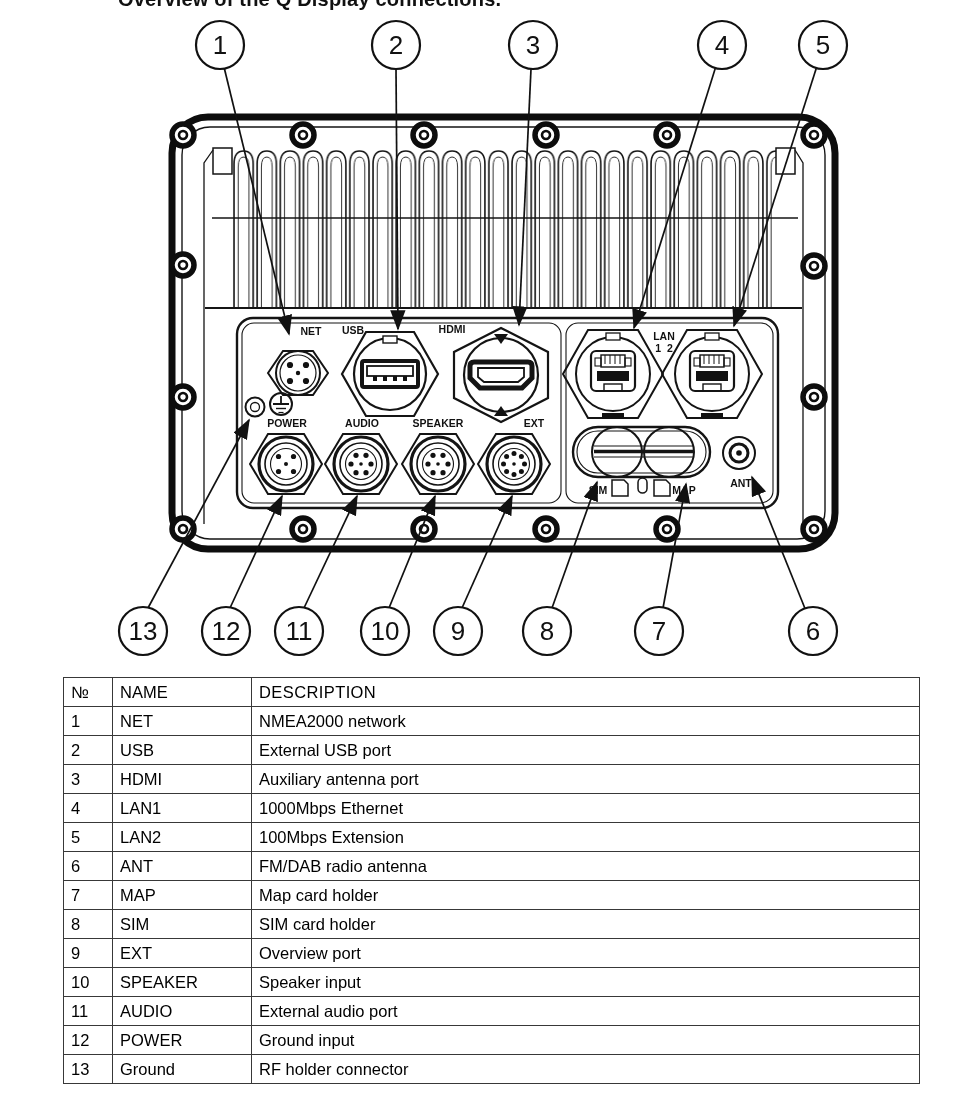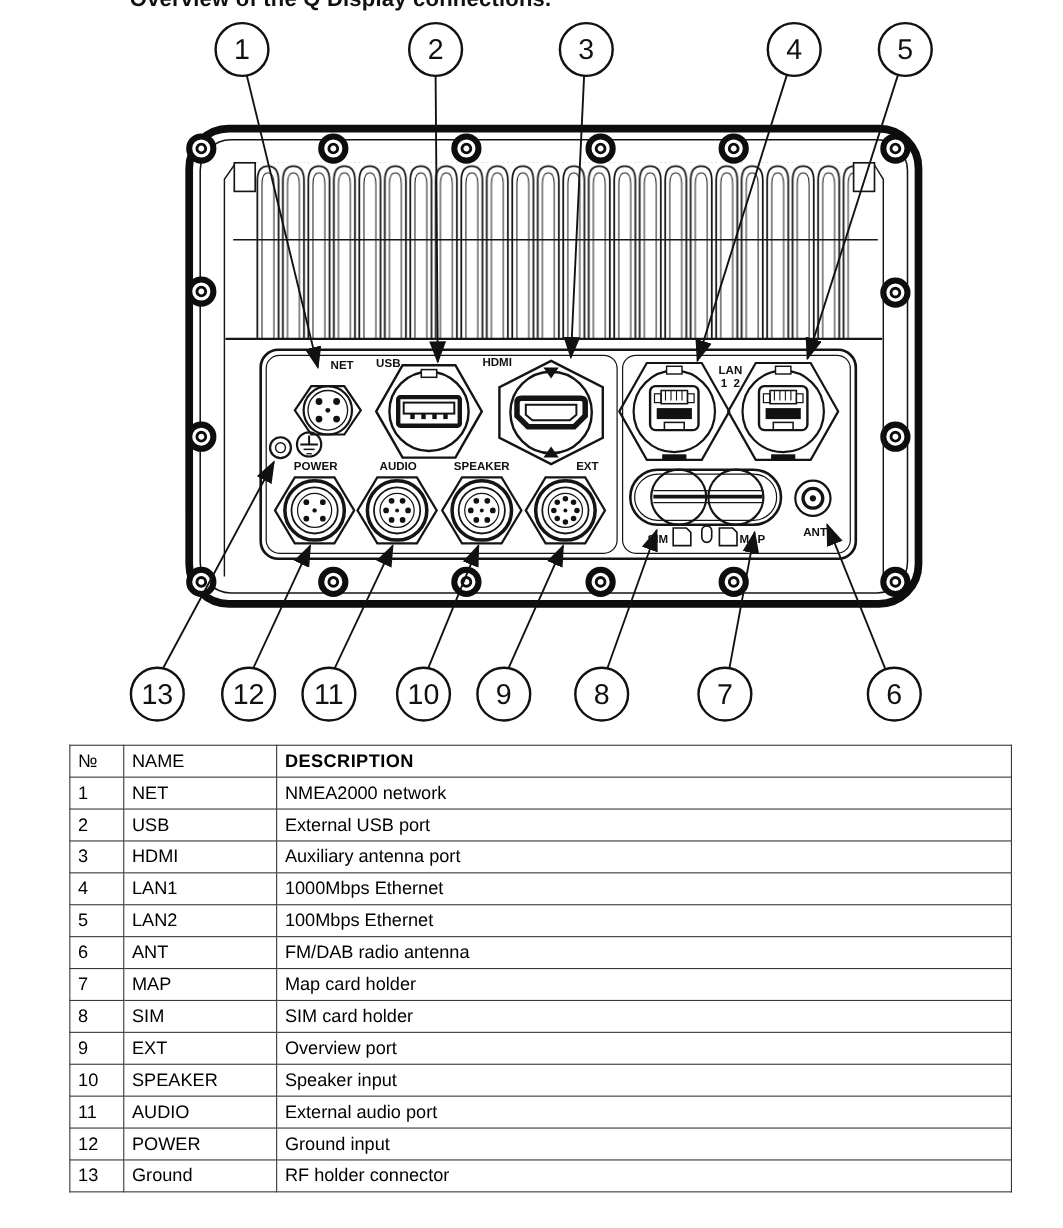--- a/index.html
+++ b/index.html
@@ -11,21 +11,21 @@
   svg text{font-family:"Liberation Sans",sans-serif;fill:#111;}
   .port-label{font-size:10.5px;font-weight:bold;text-anchor:middle;}
   .callout-num{font-size:26px;text-anchor:middle;}
   .pre{white-space:pre;}
   .conn-table{position:absolute;left:63px;top:677px;width:857px;border-collapse:collapse;
               font-size:16.5px;color:#000;}
   .conn-table td,.conn-table th{border:1.4px solid #383838;height:28px;padding:0 4px 0 7px;
               text-align:left;font-weight:normal;vertical-align:middle;line-height:1;}
   .conn-table .c-num{width:37px;}
   .conn-table .c-name{width:127px;margin-left:28px;}
-  .conn-table th.c-desc{font-weight:bold;letter-spacing:.4px;}
+  .conn-table th.c-desc{font-weight:normal;letter-spacing:.4px;}
 </style>
 </head>
 <body>
 
 <div class="page">
 
   <div class="doc-title">Overview of the Q Display connections.</div>
 
   <div class="diagram-wrap">
   <svg width="966" height="675" viewBox="0 0 966 675">
@@ -348,21 +348,21 @@
       <td>Auxiliary antenna port</td>
     </tr>
     <tr>
       <td>4</td>
       <td>LAN1</td>
       <td>1000Mbps Ethernet</td>
     </tr>
     <tr>
       <td>5</td>
       <td>LAN2</td>
-      <td>100Mbps Ethernet</td>
+      <td>100Mbps Extension</td>
     </tr>
     <tr>
       <td>6</td>
       <td>ANT</td>
       <td>FM/DAB radio antenna</td>
     </tr>
     <tr>
       <td>7</td>
       <td>MAP</td>
       <td>Map card holder</td>

